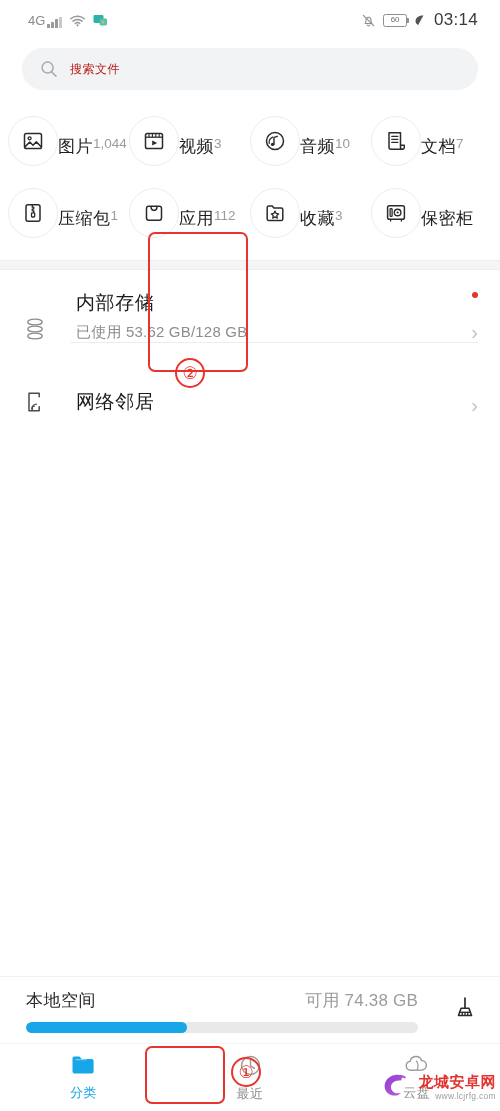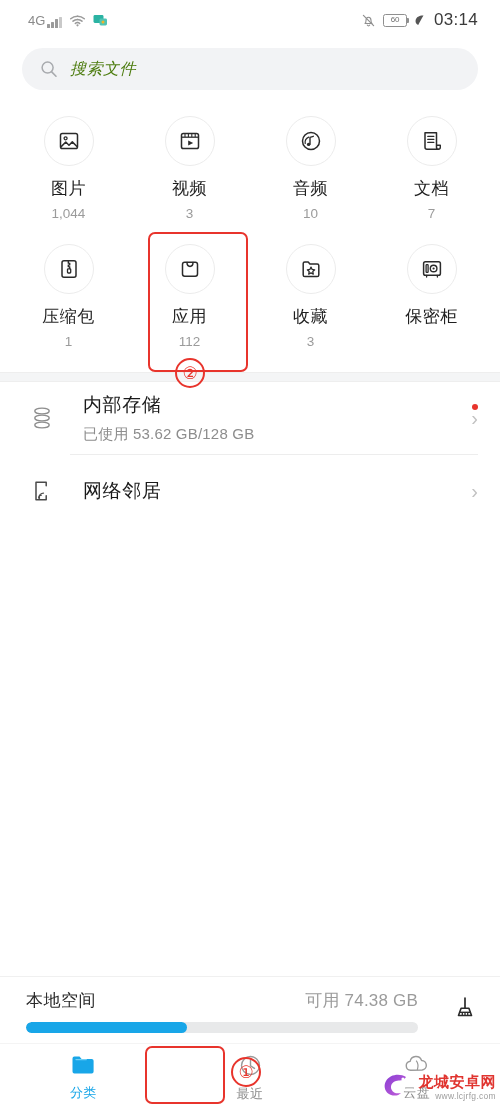--- a/index.html
+++ b/index.html
@@ -65,37 +65,36 @@
   .search-bar {
     height: 42px;
     background: #f2f3f5;
     border-radius: 21px;
     display: flex;
     align-items: center;
     padding: 0 18px;
     gap: 12px;
   }
   .search-placeholder {
-    font-size: 16px;
-    color: #4d7c0f;
+    font-size: 12px;
+    color: #b91c1c;
     letter-spacing: 0.5px;
-    font-style: italic;
   }
 
   
   .grid {
     display: grid;
     grid-template-columns: repeat(4, 1fr);
     row-gap: 8px;
     padding: 4px 8px 16px;
     position: relative;
   }
   .cat {
     display: flex;
-    flex-direction: column;
+    flex-direction: row;
     align-items: center;
     padding: 8px 0 6px;
   }
   .cat-circle {
     width: 50px; height: 50px;
     border-radius: 50%;
     border: 1.2px solid #ececec;
     display: flex; align-items: center; justify-content: center;
     background: #fff;
   }
@@ -136,25 +135,24 @@
     height: 10px;
     background: #f4f5f6;
     border-top: 1px solid #eeeeee;
     border-bottom: 1px solid #eeeeee;
   }
 
   
   .list { background: #fff; }
   .row {
     display: flex;
-    align-items: center;
+    align-items: flex-end;
     padding: 0 22px 0 24px;
     min-height: 72px;
     position: relative;
-    margin-left: 7px;
   }
   .row-icon {
     width: 40px;
     display: flex; align-items: center; justify-content: flex-start;
     flex-shrink: 0;
   }
   .row-text { flex: 1; padding-left: 12px; }
   .row-title {
     font-size: 19px;
     color: #1a1a1a;

